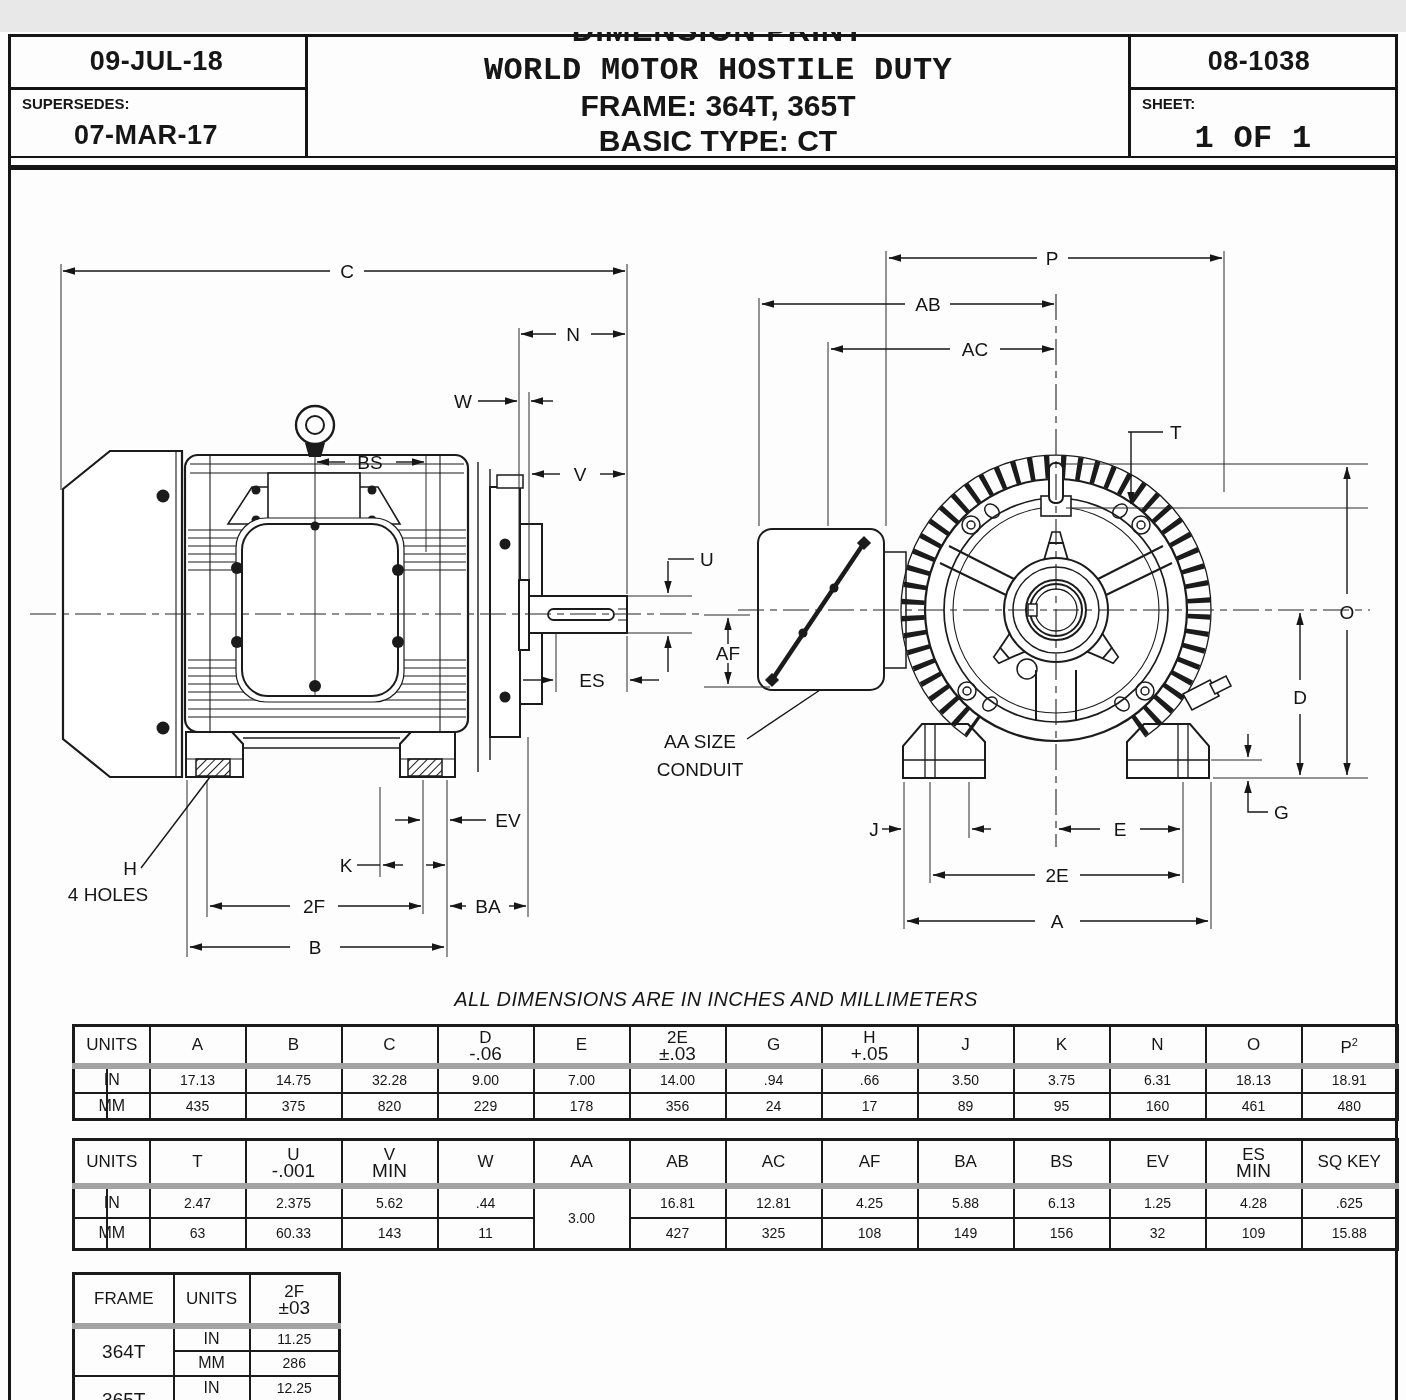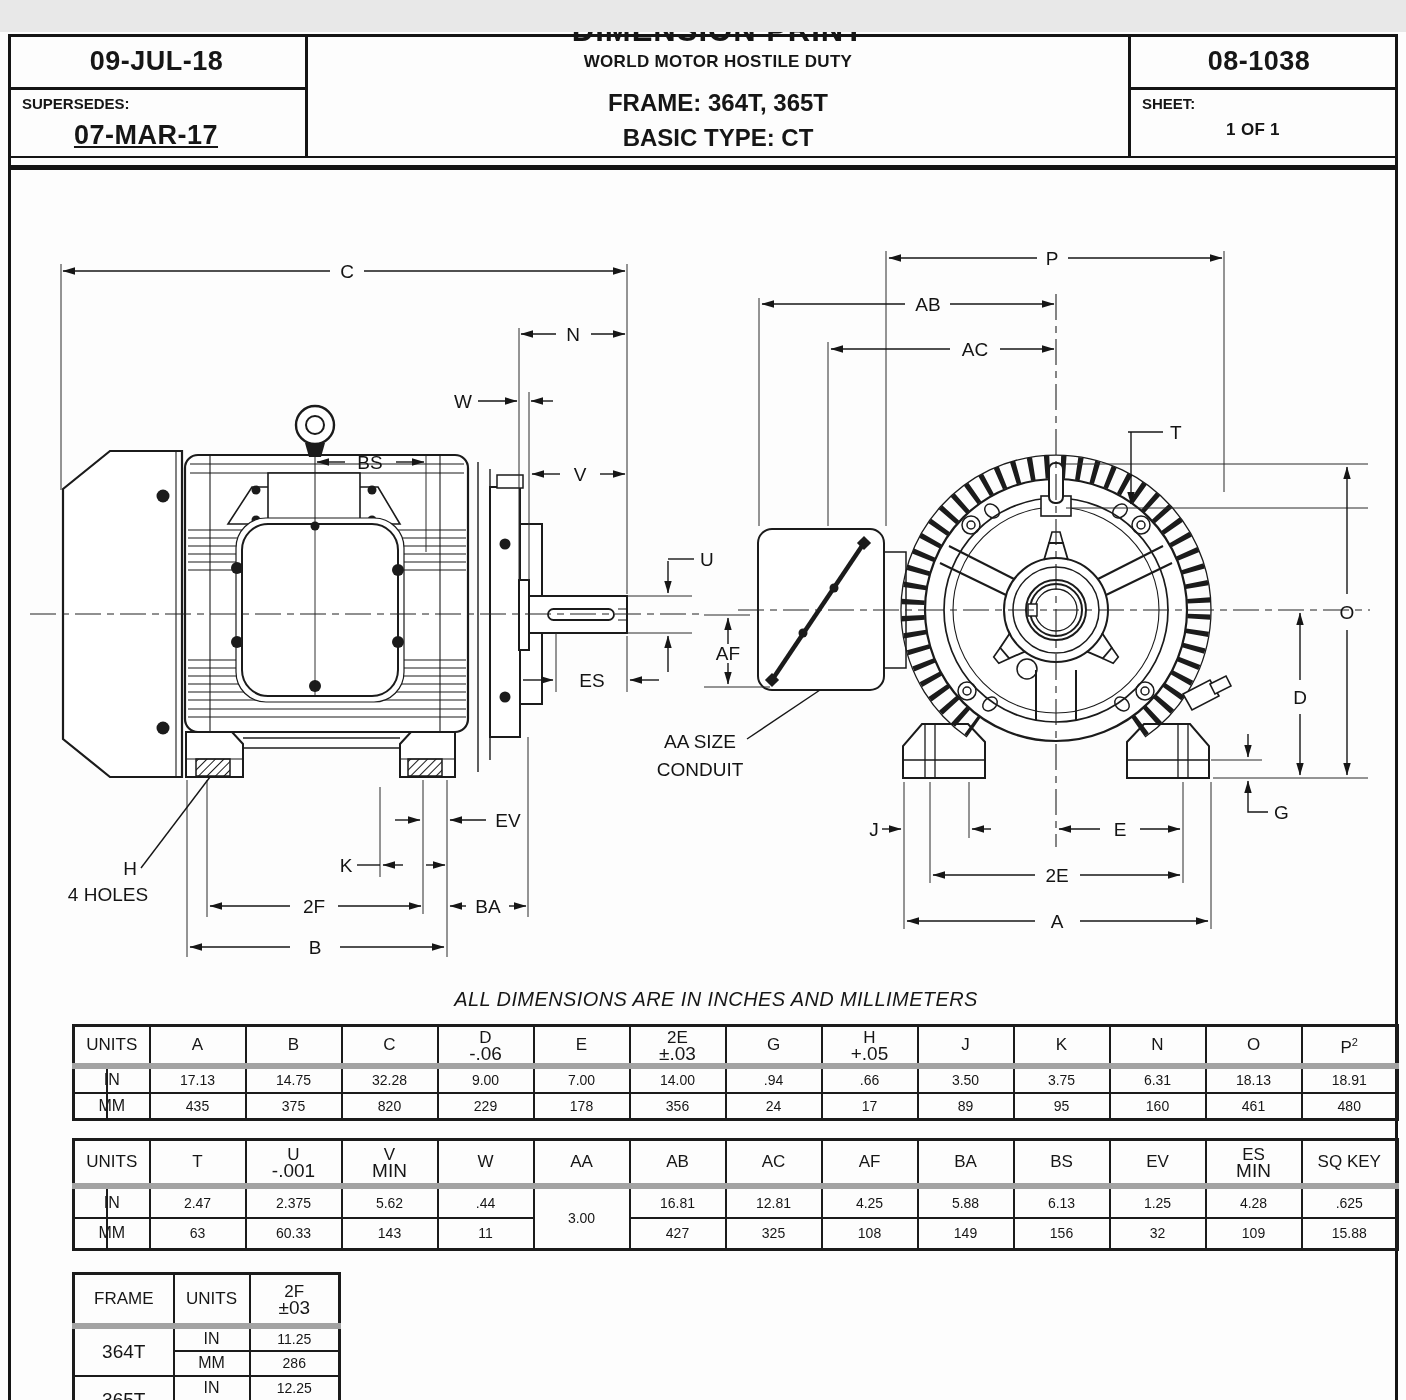--- a/index.html
+++ b/index.html
@@ -7,22 +7,22 @@
          font-family:"Liberation Sans",sans-serif;color:#161616;margin-top:32px;}
   .abs{position:absolute;}
   .hline{position:absolute;background:#151515;}
   .vline{position:absolute;background:#151515;}
   .ctr{text-align:center;}
   
   .date-big{font-size:27px;font-weight:bold;letter-spacing:.5px;}
   .small-lbl{font-size:15px;font-weight:bold;}
   .title-cut{height:19px;overflow:hidden;}
   .title-cut span{display:block;font-size:31px;font-weight:bold;line-height:36px;margin-top:-19px;letter-spacing:1px;}
-  .t2{font-size:17px;font-weight:bold;letter-spacing:.3px;}
-  .t3{font-size:24px;font-weight:bold;}
+  .t2{font-size:32px;font-weight:bold;letter-spacing:.3px;font-family:Liberation Mono, monospace;}
+  .t3{font-size:30px;font-weight:bold;}
   
   .note{font-size:20px;letter-spacing:.4px;font-style:italic;}
   
   table{border-collapse:collapse;table-layout:fixed;}
   .dimtab{border:3px solid #1b1b1b;}
   .dimtab th,.dimtab td{border:2px solid #1b1b1b;padding:0;text-align:center;vertical-align:middle;
     font-weight:normal;overflow:hidden;}
   .dimtab th{font-size:17px;line-height:18px;}
   .dimtab td{font-size:14px;}
   .dimtab .sub{display:block;font-size:19px;line-height:13px;}
@@ -50,21 +50,21 @@
   <div class="vline" style="left:305px;top:2px;width:3px;height:124px;"></div>
   <div class="vline" style="left:1128px;top:2px;width:3px;height:124px;"></div>
   <div class="hline" style="left:8px;top:55px;width:300px;height:3px;"></div>
   <div class="hline" style="left:1128px;top:55px;width:270px;height:3px;"></div>
   <div class="hline" style="left:8px;top:124px;width:1390px;height:2px;"></div>
   <div class="hline" style="left:8px;top:133px;width:1390px;height:5px;"></div>
   <div class="hline" style="left:8px;top:1386px;width:1390px;height:14px;"></div>
 
   <div class="abs ctr date-big" style="left:8px;top:14px;width:297px;">09-JUL-18</div>
   <div class="abs small-lbl" style="left:22px;top:63px;">SUPERSEDES:</div>
-  <div class="abs ctr date-big" style="left:8px;top:88px;width:276px;text-decoration:underline;">07-MAR-17</div>
+  <div class="abs ctr date-big" style="left:8px;top:88px;width:276px;">07-MAR-17</div>
 
   <div class="abs ctr title-cut" style="left:308px;top:0px;width:820px;">
       <span>DIMENSION PRINT</span>
     </div>
   <div class="abs ctr t2" style="left:308px;top:20px;width:820px;">WORLD MOTOR HOSTILE DUTY</div>
   <div class="abs ctr t3" style="left:308px;top:57px;width:820px;">FRAME: 364T, 365T</div>
   <div class="abs ctr t3" style="left:308px;top:92px;width:820px;">BASIC TYPE: CT</div>
 
   <div class="abs ctr date-big" style="left:1131px;top:14px;width:256px;">08-1038</div>
   <div class="abs small-lbl" style="left:1142px;top:63px;">SHEET:</div>

